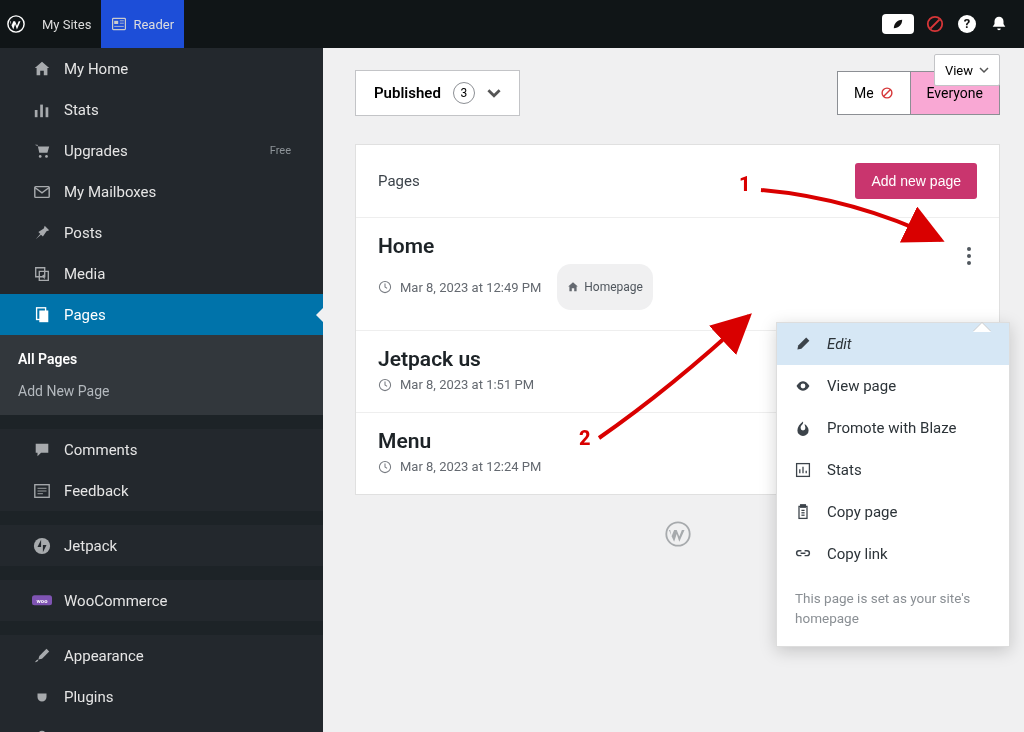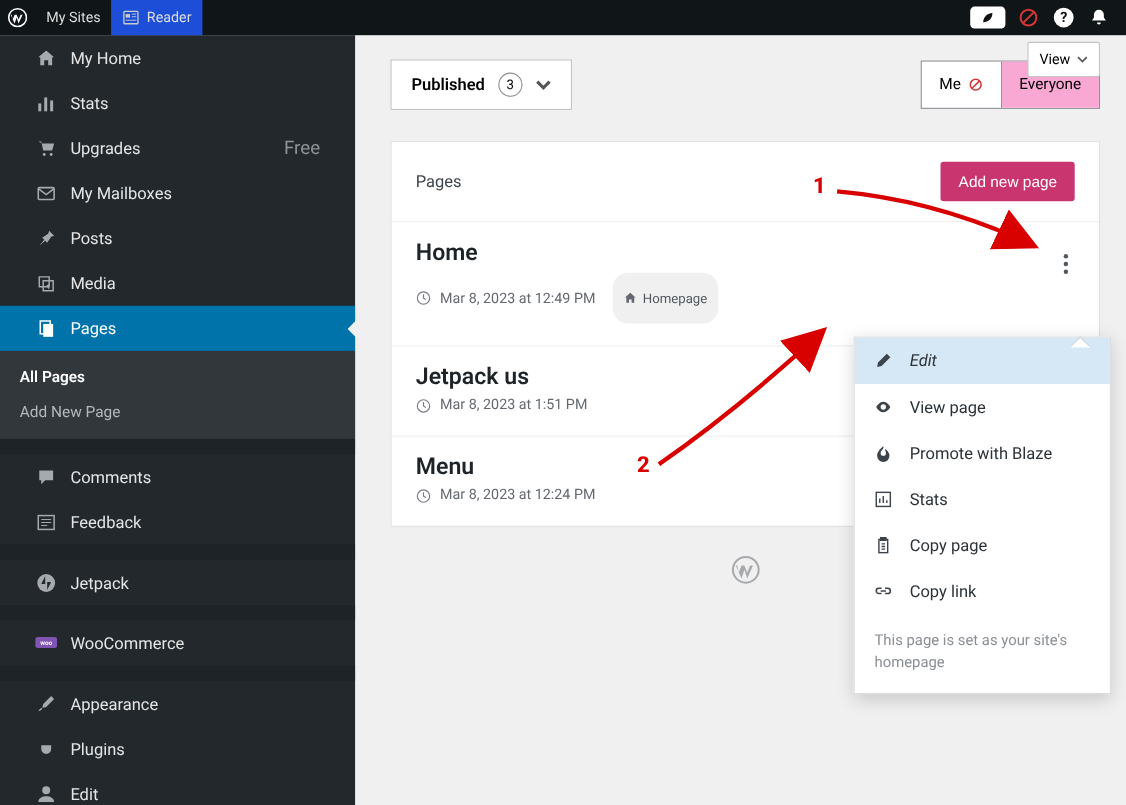--- a/index.html
+++ b/index.html
@@ -1,35 +1,35 @@
 <!DOCTYPE html>
 <html><head>
 <meta charset="utf-8">
 <style>
   * { box-sizing: border-box; margin: 0; padding: 0; }
   html, body { width: 1024px; height: 732px; font-family: -apple-system, BlinkMacSystemFont, "Segoe UI", Roboto, sans-serif; overflow: hidden; background:#f0f0f1; }
   
   .toolbar {
-    height: 32px; background:#101517; color:#ddd; display:flex; align-items:center;
+    height: 48px; background:#101517; color:#ddd; display:flex; align-items:center;
     font-size:13px; position:relative; z-index:10;
   }
   .toolbar .wp-logo { width:32px; display:flex; align-items:center; justify-content:center;}
   .toolbar .tb-item { display:flex; align-items:center; gap:6px; padding:0 10px; height:100%; cursor:pointer;}
   .toolbar .tb-item.dark { background:#1d4ed8; }
   .toolbar .spacer { flex:1; }
   .toolbar .right { display:flex; align-items:center; gap:10px; padding-right:14px;}
   .toolbar .badge-white { background:#fff; color:#000; border-radius:4px; width:32px; height:20px; display:flex;align-items:center;justify-content:center;}
   .toolbar .circ { width:22px;height:22px; display:flex;align-items:center;justify-content:center;}
 
   
   .layout { display:flex; height:calc(732px - 32px); }
   .sidebar { width:323px; background:#23282d; color:#eee; font-size:15px; position:relative;}
   .side-item { display:flex; align-items:center; gap:12px; height:41px; padding:0 32px; cursor:pointer; color:#e5e5e5;}
   .side-item .icn { width:20px; display:flex; align-items:center; justify-content:center; color:#a7aaad;}
-  .side-item .tag { margin-left:auto; color:#8e9499; font-size:17px;text-align:center;}
+  .side-item .tag { margin-left:auto; color:#8e9499; font-size:11px;text-align:center;}
   .side-item.active { background:#0073aa; color:#fff; position:relative;}
   .side-item.active .icn { color:#fff; }
   .side-item.active::after{
     content:""; position:absolute; right:-1px; top:50%; transform:translateY(-50%);
     border:8px solid transparent; border-right-color:#f0f0f1;
   }
   .sub-group { background:#32373c; padding:8px 0;}
   .sub-item { padding:8px 18px; font-size:14px; color:#b4b9be; cursor:pointer;}
   .sub-item.current { color:#fff; font-weight:600;}
   .divider { height:14px; background:#1d2327; }

